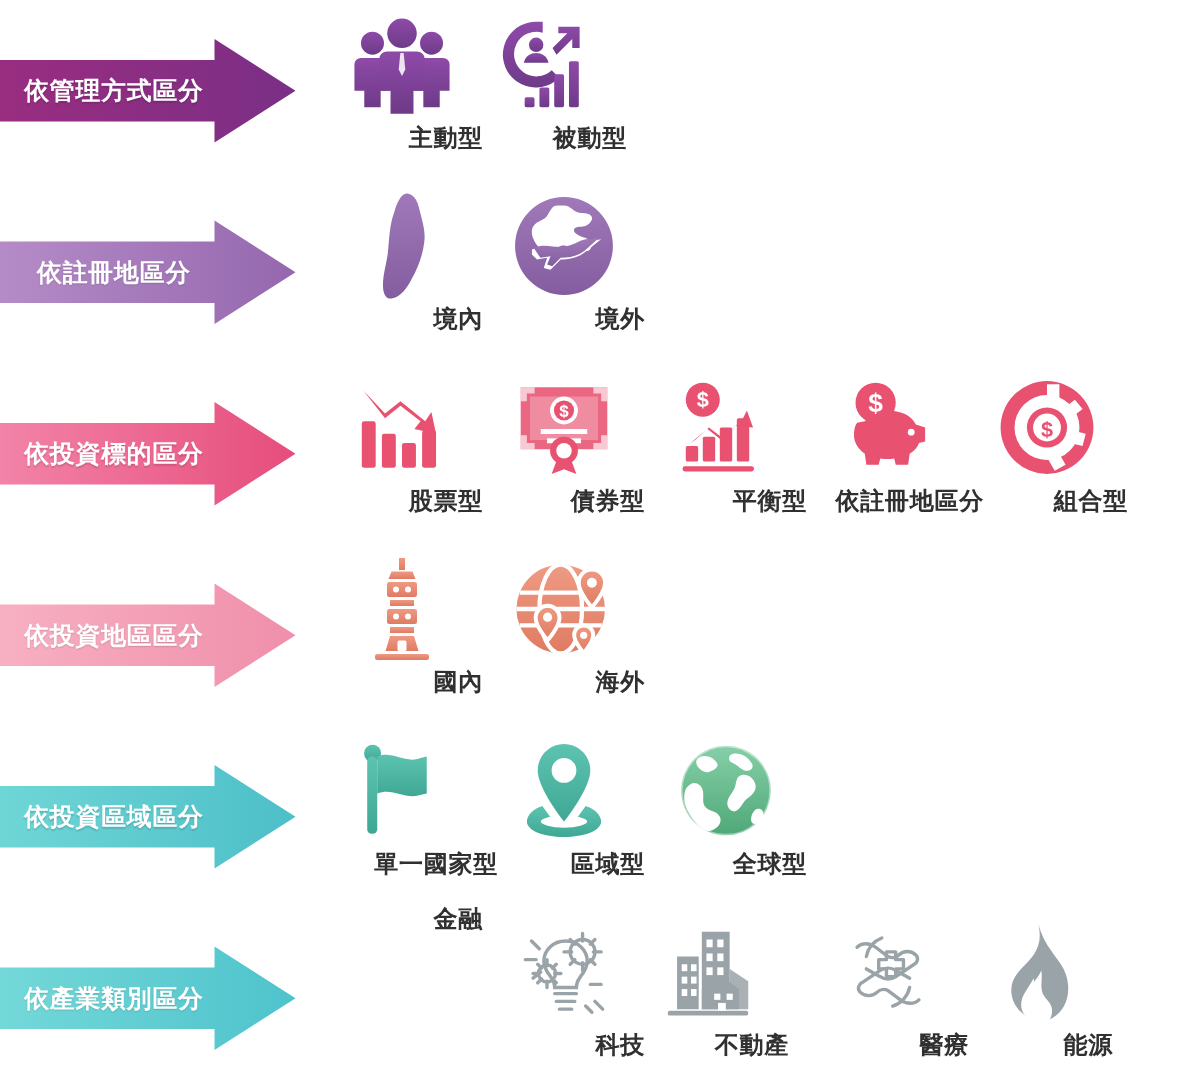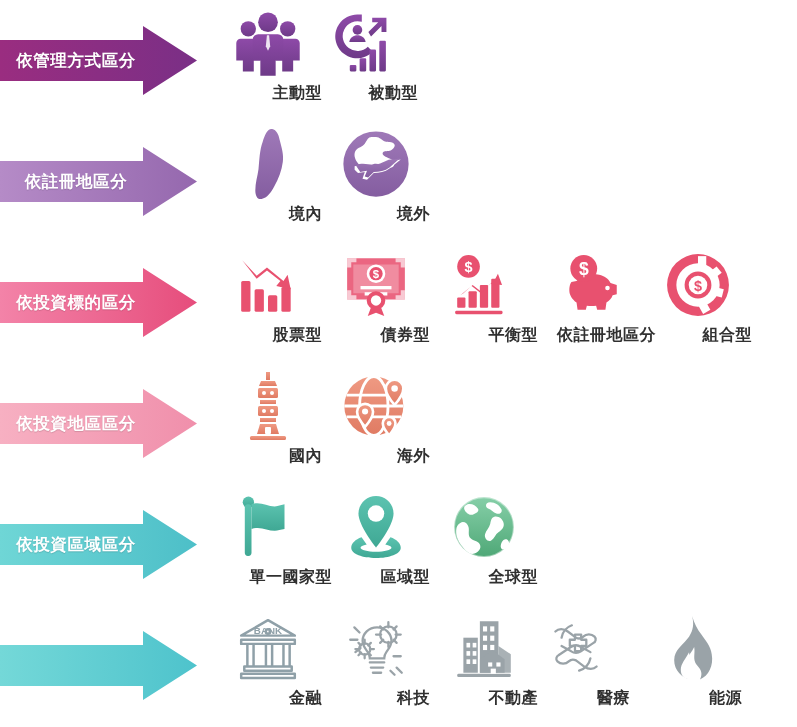--- a/index.html
+++ b/index.html
@@ -453,57 +453,46 @@
     <div class="arrow-wrap">
       <svg class="arrow-svg" viewBox="0 0 200 121" xmlns="http://www.w3.org/2000/svg">
         <defs>
           <linearGradient id="g5" x1="0" y1="0" x2="1" y2="0">
             <stop offset="0%" stop-color="#74d8d8"></stop>
               <stop offset="100%" stop-color="#4ec3cc"></stop>
           </linearGradient>
         </defs>
         <path d="M0,40 L143,40 L143,26 L197,60.5 L143,95 L143,81 L0,81 Z" fill="url(#g5)"></path>
       </svg>
+      <div class="arrow-label">依產業類別區分</div>
     </div>
     <div class="cells">
 
       <div class="cell" style="left:0px">
-        <div class="glyph">
-          <svg width="68" height="66" viewBox="0 0 64 64">
-            <g fill="none" stroke="#8fa0a8" stroke-width="2.4" stroke-linejoin="round">
-              <path d="M32 5L6 20h52z"></path>
-              <circle cx="32" cy="16" r="2.2"></circle>
-              <path d="M6 24h52v4H6z"></path>
-              <path d="M12 28v22M18 28v22M30 28v22M36 28v22M47 28v22M53 28v22"></path>
-              <path d="M9 50h46v4H9zM6 57h52v4H6z"></path>
-            </g>
-            <text x="32" y="18" font-size="9.5" font-family="'Liberation Sans',sans-serif" font-weight="bold" fill="#8fa0a8" text-anchor="middle">BANK</text>
-          </svg>
-        </div>
         <div class="cap">金融</div>
       </div>
 
       <div class="cell" style="left:108px">
         <div class="glyph">
           <svg width="68" height="66" viewBox="0 0 64 64">
             <g fill="none" stroke="#9aa3a8" stroke-width="2.2" stroke-linecap="round">
               <path d="M33 12c-8 0-14 6-14 13 0 5 3 8 5 11 1.5 2 2 4 2 6h14c0-2 .5-4 2-6 2-3 5-6 5-11 0-7-6-13-14-13z"></path>
               <path d="M26 46h14M27 51h12M29 56h8"></path>
               <path d="M11 12l5 5M7 24h7M12 36l5-4M52 51l5 5M56 40h-7M50 58l-4-4"></path>
               <circle cx="44" cy="19" r="8"></circle>
               <path d="M44 7v5M44 26v5M32 19h5M51 19h5M36 11l3 3M52 11l-3 3M36 27l3-3M52 27l-3-3"></path>
               <circle cx="21" cy="33" r="5.5"></circle>
               <path d="M21 24v4M21 38v4M12 33h4M26 33h4M15 27l2.5 2.5M27 27l-2.5 2.5M15 39l2.5-2.5M27 39l-2.5-2.5"></path>
             </g>
           </svg>
         </div>
         <div class="cap">科技</div>
       </div>
 
-      <div class="cell" style="left:216px">
+      <div class="cell" style="left:204px">
         <div class="glyph">
           <svg width="68" height="66" viewBox="0 0 64 64">
             <g fill="#9aa3a8">
               <path d="M28 6h18v50H28z"></path>
               <path d="M12 22h14v34H12z"></path>
               <path d="M46 30l12 8v18H46z" opacity=".85"></path>
               <rect x="6" y="57" width="52" height="3.2" rx="1.4"></rect>
             </g>
             <g fill="#ffffff">
               <rect x="31" y="11" width="4" height="5"></rect>
@@ -525,21 +514,21 @@
             <g fill="#ffffff">
               <rect x="36" y="46" width="4" height="4"></rect>
                 <rect x="44" y="46" width="4" height="4"></rect>
               <rect x="38.5" y="52" width="5" height="5"></rect>
             </g>
           </svg>
         </div>
         <div class="cap">不動產</div>
       </div>
 
-      <div class="cell" style="left:308px">
+      <div class="cell" style="left:324px">
         <div class="glyph">
           <svg width="68" height="66" viewBox="0 0 64 64">
             <g fill="none" stroke="#9aa3a8" stroke-width="2.2" stroke-linecap="round" stroke-linejoin="round">
               <path d="M26 24h5v-5h6v5h5v6h-5v5h-6v-5h-5z"></path>
               <path d="M18 22a16 16 0 0 1 10-12M46 42a16 16 0 0 1-11 12"></path>
               <path d="M12 16c3-3 8-3 12 0l8 6c2 1 5 1 7-1 3-3 8-3 11 0 2 2 1 5-1 6l-12 8c-3 2-7 2-10 0l-9-5"></path>
               <path d="M52 50c-3 3-8 3-12 0l-8-6c-2-1-5-1-7 1-3 3-8 3-11 0-2-2-1-5 1-6l12-8c3-2 7-2 10 0l9 5"></path>
             </g>
           </svg>
         </div>

